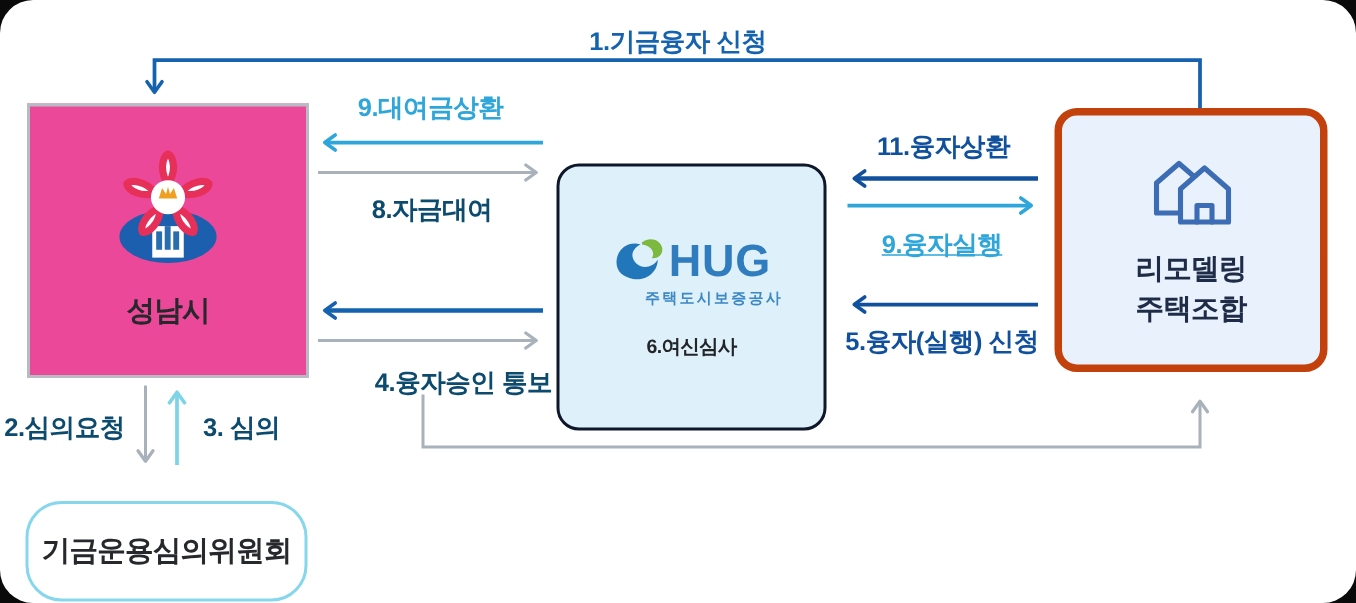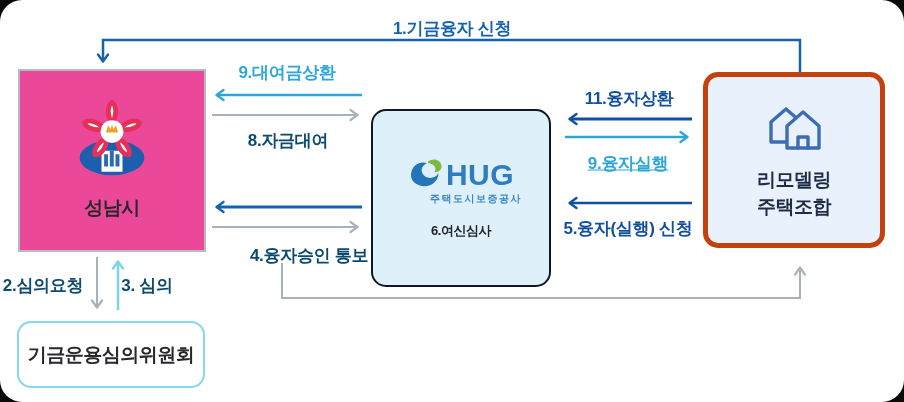--- a/index.html
+++ b/index.html
@@ -26,22 +26,22 @@
   }
   .node-hug{
     left:371px;top:72px;width:180px;height:178px;
     background:#def1fa;border:2px solid #0f172a;border-radius:15px;margin-top:37px;
   }
   .node-assoc{
     left:703px;top:72px;width:182px;height:176px;
     background:#e9f1fc;border:5px solid #c2410c;border-radius:15px;
   }
   .node-committee{
-    left:17px;top:321px;width:188px;height:67px;
-    background:#ffffff;border:2px solid #86d7ec;border-radius:14px;
+    left:17px;top:334px;width:188px;height:67px;
+    background:#ffffff;border:2px solid #86d7ec;border-radius:24px;
   }
   .node-title{
     font-size:19px;font-weight:bold;color:#26282c;letter-spacing:-0.5px;
     text-align:center;line-height:27px;
   }
   .assoc-title{color:#1f2c47;margin-top:10px;}
   .seongnam-title{margin-top:10px;}
   .huglogo{display:flex;flex-direction:column;align-items:center;}
   .huglogo-row{display:flex;align-items:flex-end;}
   .huglogo-text{
@@ -104,21 +104,21 @@
   </svg>
 
   <div class="lbl lbl-darkblue" style="left:452px;top:28px;">1.기금융자 신청</div>
   <div class="lbl lbl-lightblue" style="left:287px;top:72px;">9.대여금상환</div>
   <div class="lbl lbl-gray" style="left:288px;top:140px;">8.자금대여</div>
   <div class="lbl lbl-gray" style="left:289px;top:255px;margin-left:20px;">4.융자승인 통보</div>
   <div class="lbl lbl-navy" style="left:629px;top:98px;">11.융자상환</div>
   <div class="lbl lbl-lightblue" style="left:628px;top:163px;text-decoration:underline;">9.융자실행</div>
   <div class="lbl lbl-navy" style="left:628px;top:228px;">5.융자(실행) 신청</div>
   <div class="lbl lbl-gray" style="left:43px;top:285px;">2.심의요청</div>
-  <div class="lbl lbl-gray" style="left:147px;top:285px;">3. 심의</div>
+  <div class="lbl lbl-gray" style="left:161px;top:285px;">3. 심의</div>
 
   <div class="node node-seongnam">
     <svg width="88" height="84" viewBox="0 0 100 96">
       <ellipse cx="50" cy="66" rx="37" ry="20" fill="#1b5fae"></ellipse>
       <rect x="38" y="58" width="24" height="24" fill="#ffffff"></rect>
       <rect x="41" y="62" width="4.5" height="14" fill="#2a6cb0"></rect>
       <rect x="47.5" y="58" width="4.5" height="18" fill="#2a6cb0"></rect>
       <rect x="54" y="62" width="4.5" height="14" fill="#2a6cb0"></rect>
       <g transform="translate(50,36)">
         <g fill="#ffffff" stroke="#e73059" stroke-width="5.5" stroke-linejoin="round">

